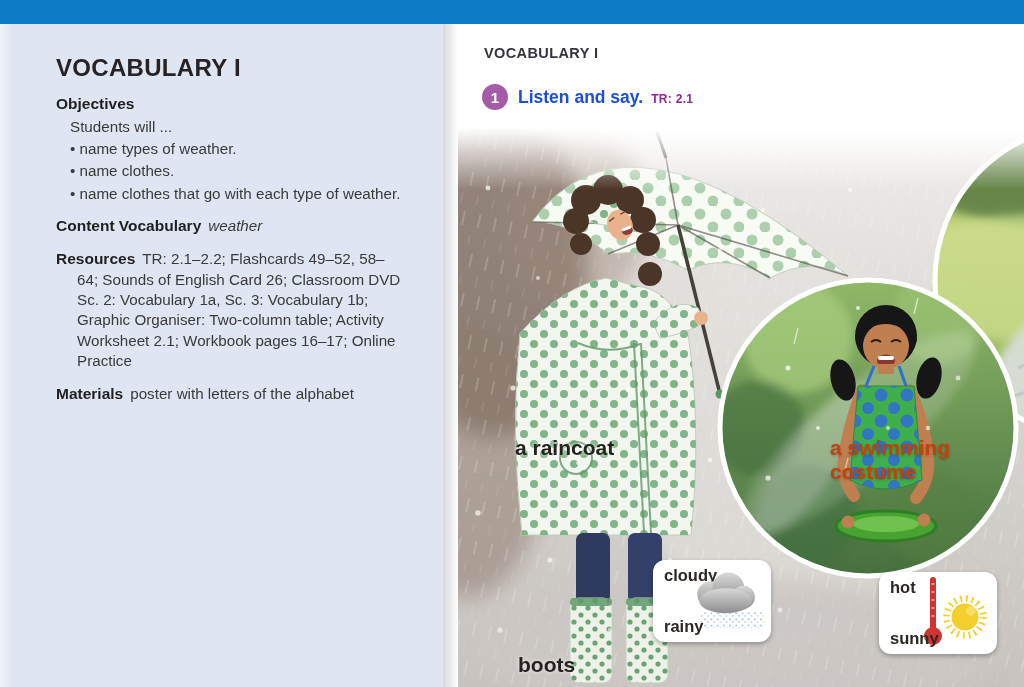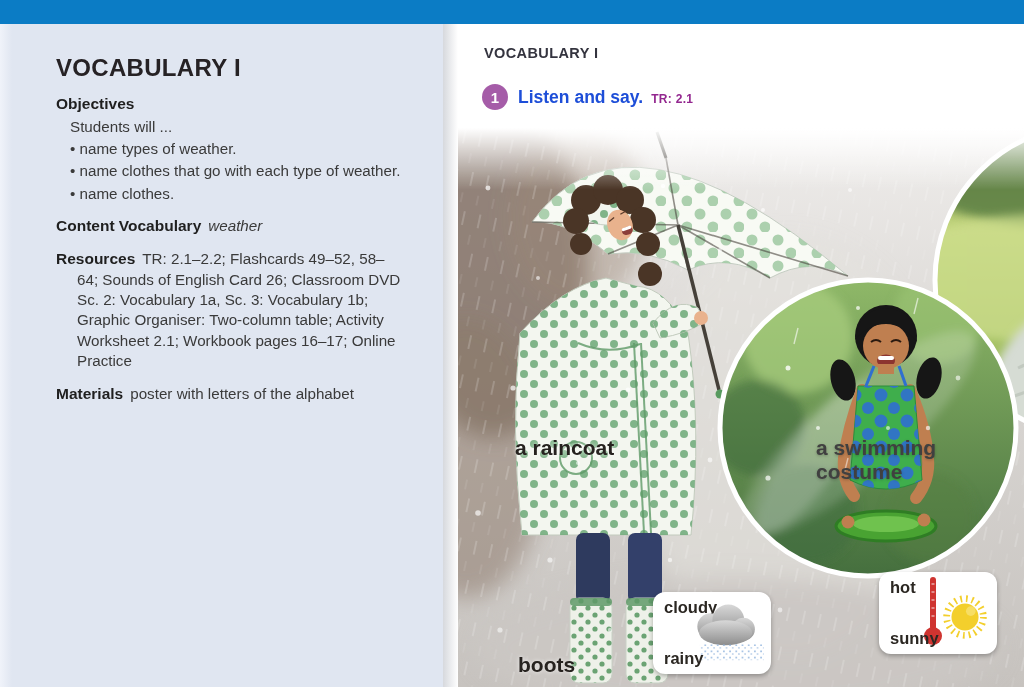--- a/index.html
+++ b/index.html
@@ -31,45 +31,45 @@
   .badge{width:26px;height:26px;border-radius:50%;background:#a55ca8;color:#fff;
          font-size:15px;font-weight:bold;display:flex;align-items:center;justify-content:center;}
   .act-text{font-size:17.5px;font-weight:bold;color:#1d4ed8;}
   .track{font-size:12px;font-weight:bold;color:#93278f;letter-spacing:.3px;margin-left:-2px;
          position:relative;top:2px;}
   .photo{position:absolute;left:0;top:104px;width:566px;height:559px;}
   
   .lbl{position:absolute;font-size:21px;font-weight:bold;color:#26221f;
        text-shadow:0 0 4px rgba(255,255,255,.75);}
   .lbl-raincoat{left:57px;top:412px;}
-  .lbl-swim{left:358px;top:412px;color:#404040;text-shadow:0 1px 3px rgba(0,0,0,.25);}
+  .lbl-swim{left:372px;top:412px;color:#c2410c;text-shadow:0 1px 3px rgba(0,0,0,.25);}
   .lbl-boots{left:60px;top:629px;}
   
   .card{position:absolute;width:118px;height:82px;background:#fff;border-radius:12px;
         box-shadow:0 2px 5px rgba(0,0,0,.3);}
-  .card1{left:195px;top:568px;text-align:center;} .card2{left:421px;top:548px;}
+  .card1{left:195px;top:536px;text-align:center;} .card2{left:421px;top:548px;}
   .cw{position:absolute;font-size:16.5px;font-weight:bold;color:#2b2722;}
   .cw-top{left:11px;top:6px;} .cw-bot{left:11px;bottom:6px;}
   .cloud-svg{position:absolute;right:2px;top:8px;width:92px;height:62px;}
   .thermo-svg{position:absolute;left:44px;top:2px;width:20px;height:76px;}
   .sun-svg{position:absolute;right:3px;top:16px;width:58px;height:58px;}
 </style>
 </head>
 <body>
 
 <div class="screen">
   <div class="topbar"></div>
 
   <aside class="panel">
     <h1>VOCABULARY I</h1>
     <p><span class="sec-label">Objectives</span></p>
     <p class="intro">Students will ...</p>
     <p class="bullet">name types of weather.</p>
+    <p class="bullet">name clothes.</p>
     <p class="bullet">name clothes that go with each type of weather.</p>
-    <p class="bullet">name clothes.</p>
     <p class="hang"><span class="sec-label">Content Vocabulary</span><span class="ital">weather</span></p>
     <p class="hang"><span class="sec-label">Resources</span><span>TR: 2.1–2.2; Flashcards 49–52, 58–64; Sounds of English Card 26; Classroom DVD Sc. 2: Vocabulary 1a, Sc. 3: Vocabulary 1b; Graphic Organiser: Two-column table; Activity Worksheet 2.1; Workbook pages 16–17; Online Practice</span></p>
     <p class="hang"><span class="sec-label">Materials</span><span>poster with letters of the alphabet</span></p>
   </aside>
 
   <div class="gutter"></div>
 
   <section class="pupil">
     <div class="pp-header">VOCABULARY I</div>
 

